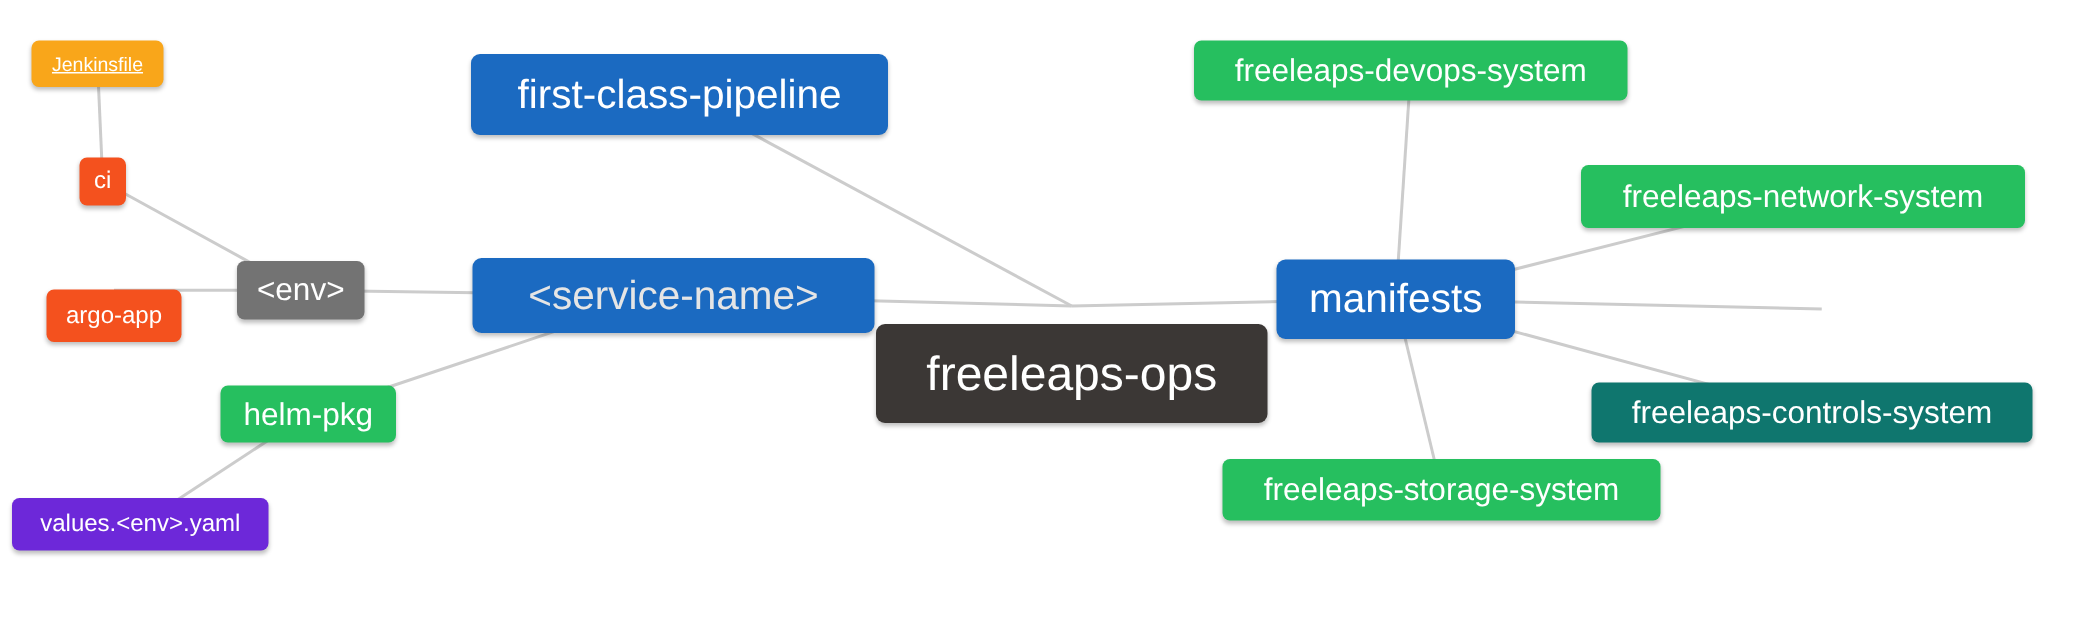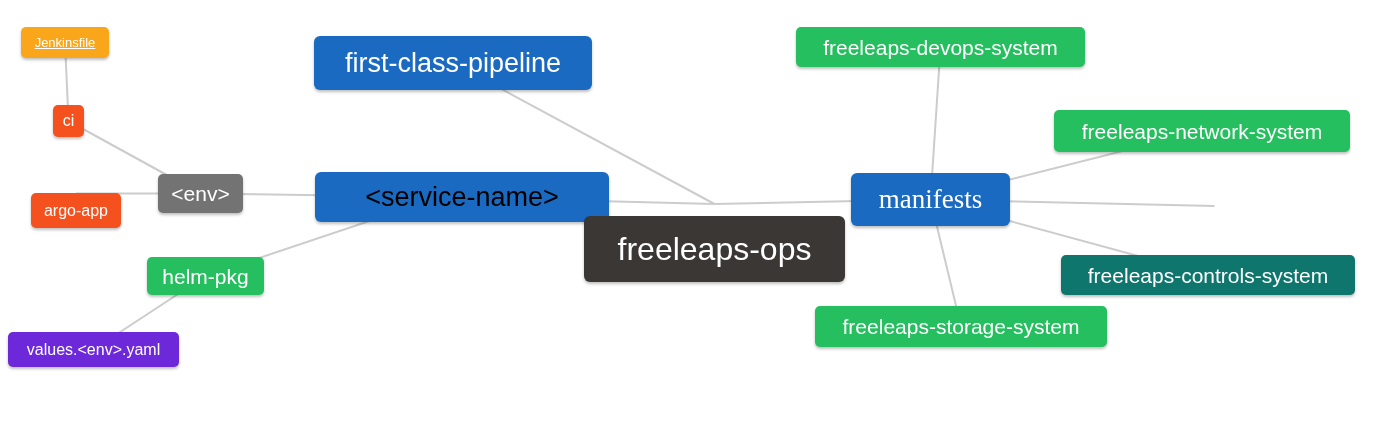--- a/index.html
+++ b/index.html
@@ -71,25 +71,25 @@
   <div class="node lvl-level3" style="left: 31px; top: 176px; width: 90px; height: 35px; background: rgb(244, 81, 30); color: rgb(255, 255, 255); margin-top: 17px;">argo-app</div>
 
   <div class="node lvl-level2" style="left: 158px; top: 174px; width: 85px; height: 39px; background: #737373; color: rgb(255, 255, 255);">&lt;env&gt;</div>
 
   <div class="node lvl-level2" style="left: 147px; top: 257px; width: 117px; height: 38px; background: rgb(38, 191, 95); color: rgb(255, 255, 255);">helm-pkg</div>
 
   <div class="node lvl-level3" style="left: 8px; top: 332px; width: 171px; height: 35px; background: #6d28d9; color: rgb(255, 255, 255);">values.&lt;env&gt;.yaml</div>
 
   <div class="node lvl-level1" style="left: 314px; top: 36px; width: 278px; height: 54px; background: rgb(27, 106, 193); color: rgb(255, 255, 255);">first-class-pipeline</div>
 
-  <div class="node lvl-level1" style="left: 315px; top: 172px; width: 294px; height: 50px; background: rgb(27, 106, 193); color: #000000;">&lt;service-name&gt;</div>
+  <div class="node lvl-level1" style="left: 315px; top: 172px; width: 268px; height: 50px; background: rgb(27, 106, 193); color: #e5e5e5;">&lt;service-name&gt;</div>
 
   <div class="node lvl-root" style="left: 584px; top: 171px; width: 261px; height: 66px; background: rgb(59, 55, 53); color: rgb(255, 255, 255); margin-top: 45px;">freeleaps-ops</div>
 
-  <div class="node lvl-level1" style="left: 851px; top: 173px; width: 159px; height: 53px; background: rgb(27, 106, 193); color: rgb(255, 255, 255); font-family: Liberation Serif, serif;">manifests</div>
+  <div class="node lvl-level1" style="left: 851px; top: 173px; width: 159px; height: 53px; background: rgb(27, 106, 193); color: rgb(255, 255, 255);">manifests</div>
 
   <div class="node lvl-level2" style="left: 796px; top: 27px; width: 289px; height: 40px; background: rgb(38, 191, 95); color: rgb(255, 255, 255);">freeleaps-devops-system</div>
 
   <div class="node lvl-level2" style="left: 1054px; top: 110px; width: 296px; height: 42px; background: rgb(38, 191, 95); color: rgb(255, 255, 255);">freeleaps-network-system</div>
 
 
   <div class="node lvl-level2" style="left: 1061px; top: 255px; width: 294px; height: 40px; background: #0f766e; color: rgb(255, 255, 255);">freeleaps-controls-system</div>
 
   <div class="node lvl-level2" style="left: 815px; top: 306px; width: 292px; height: 41px; background: rgb(38, 191, 95); color: rgb(255, 255, 255);">freeleaps-storage-system</div>
 

